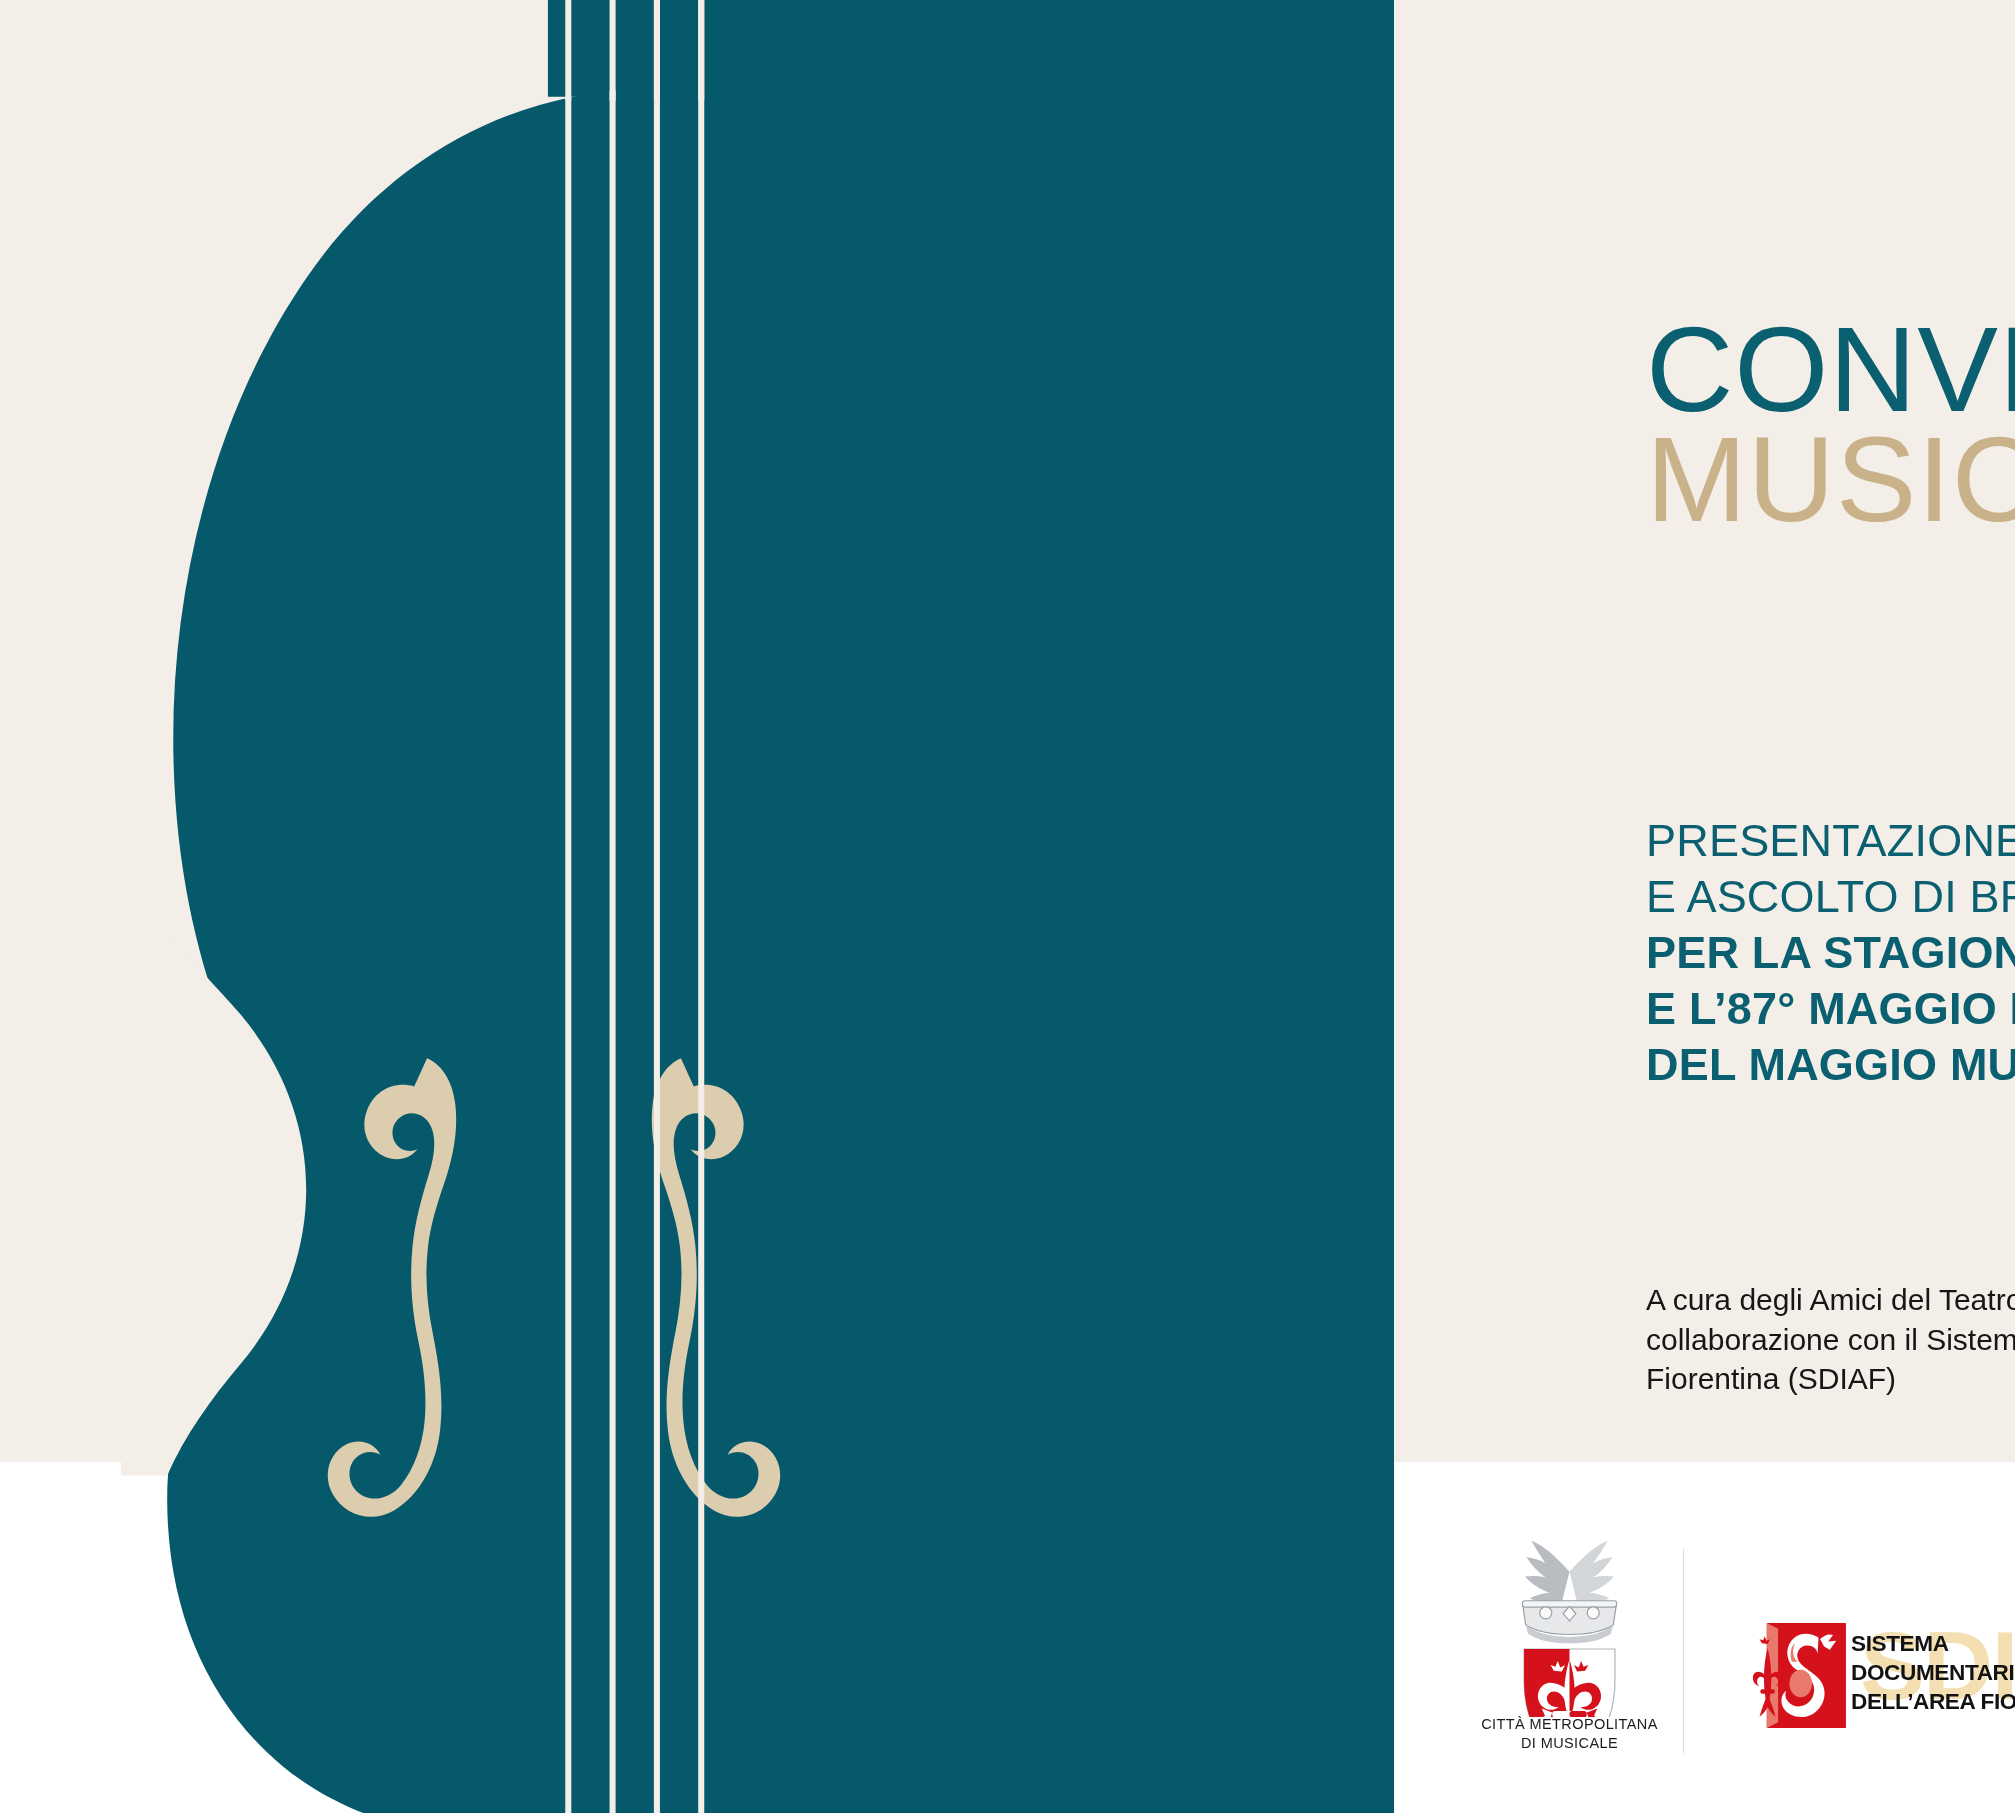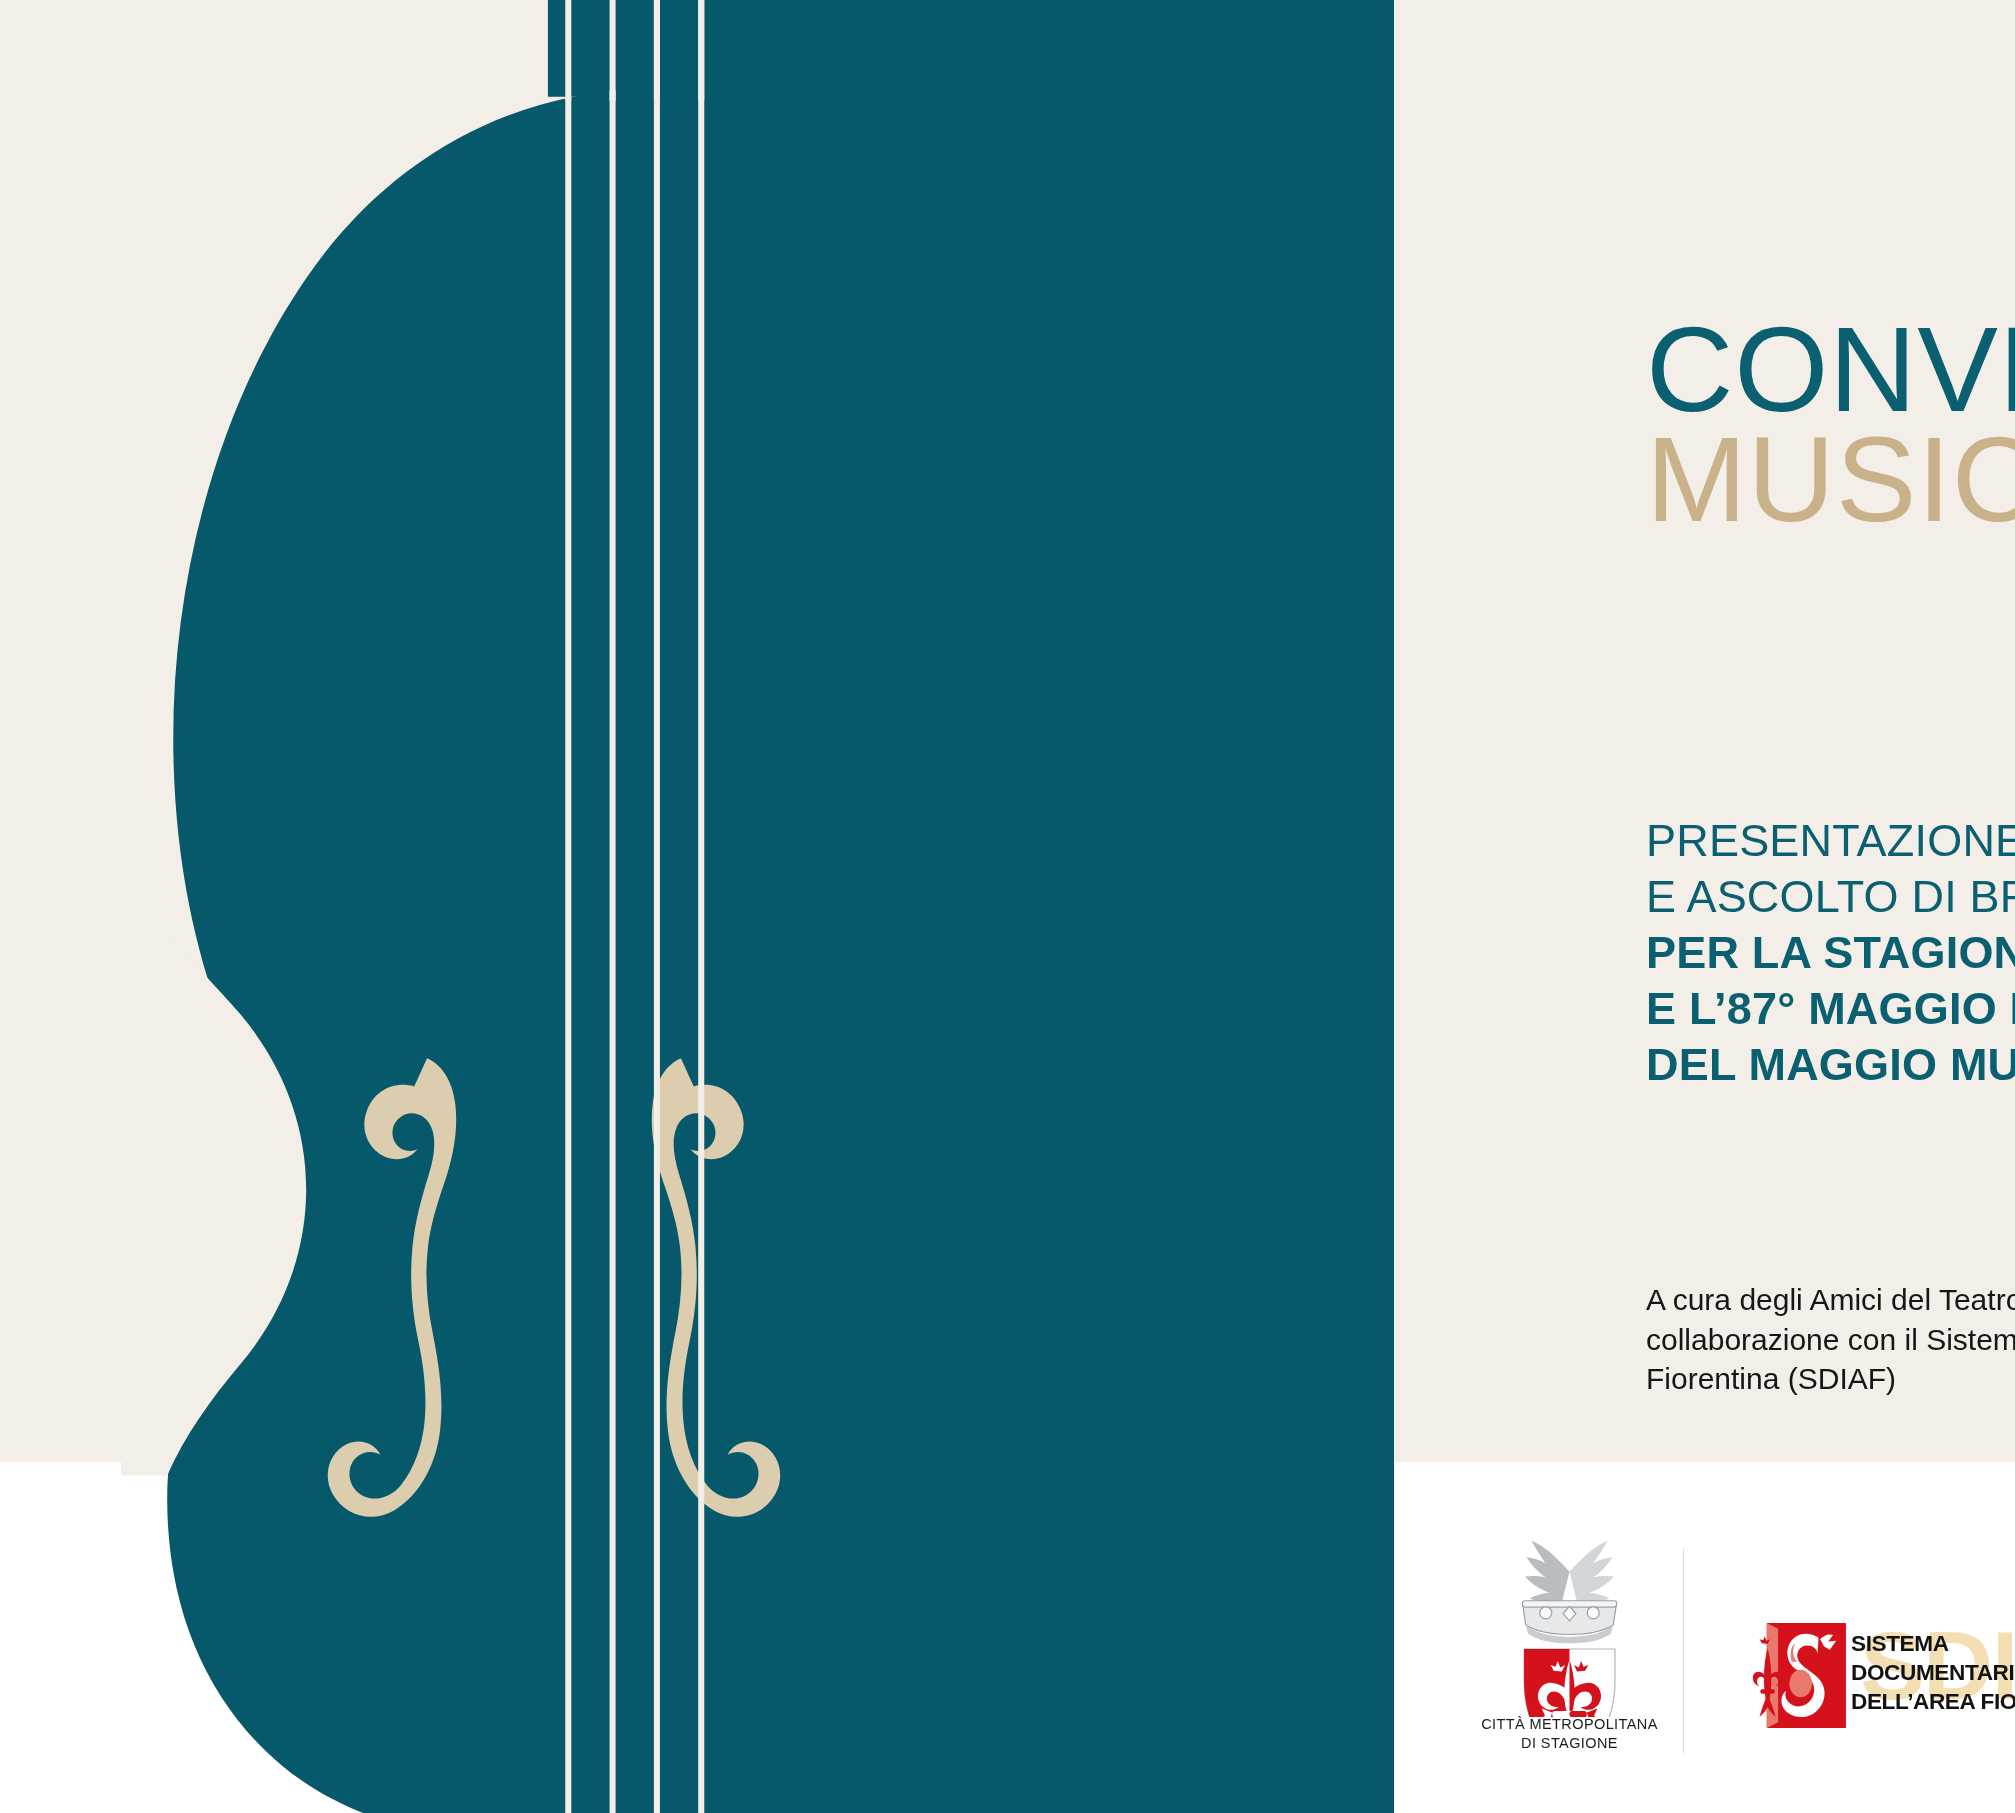--- a/index.html
+++ b/index.html
@@ -281,21 +281,21 @@
           <path d="M192 510 L166 500 L174 518 L160 528 L186 528 Z" fill="#FFFFFF"></path>
           <path d="M278 510 L304 500 L296 518 L310 528 L284 528 Z" fill="#D5121C"></path>
 
           <path d="M235 522 C224 546 214 566 208 588 C218 582 228 572 235 560
                    C242 572 252 582 262 588 C256 566 246 546 235 522 Z" fill="#FFFFFF"></path>
           <path d="M235 522 C246 546 256 566 262 588 C252 582 242 572 235 560 Z" fill="#D5121C"></path>
         </g>
       </svg>
       <div class="citta-cap">
         <div>CITTÀ METROPOLITANA</div>
-        <div>DI STAGIONE</div>
+        <div>DI MUSICALE</div>
       </div>
     </div>
 
     <div class="divider"></div>
 
     <div class="logo logo-sdiaf">
       <div class="sdiaf-watermark">SDIAF</div>
       <svg viewBox="0 0 230 260" width="93" height="105" style="position:absolute;left:0;top:0;">
         <rect x="34" y="0" width="196" height="260" fill="#D5121C"></rect>
         <path d="M34 0 L62 14 L62 246 L34 260 Z" fill="#E8796C"></path>

